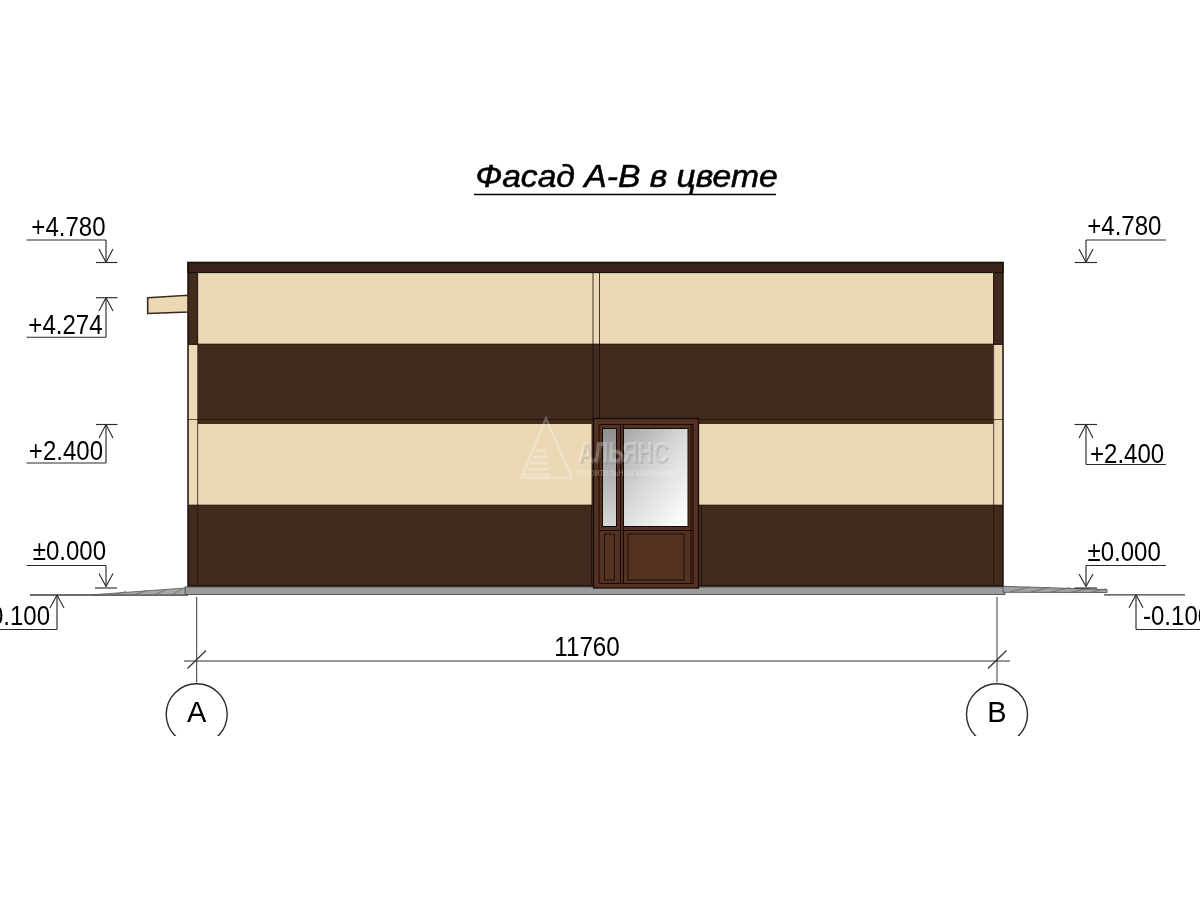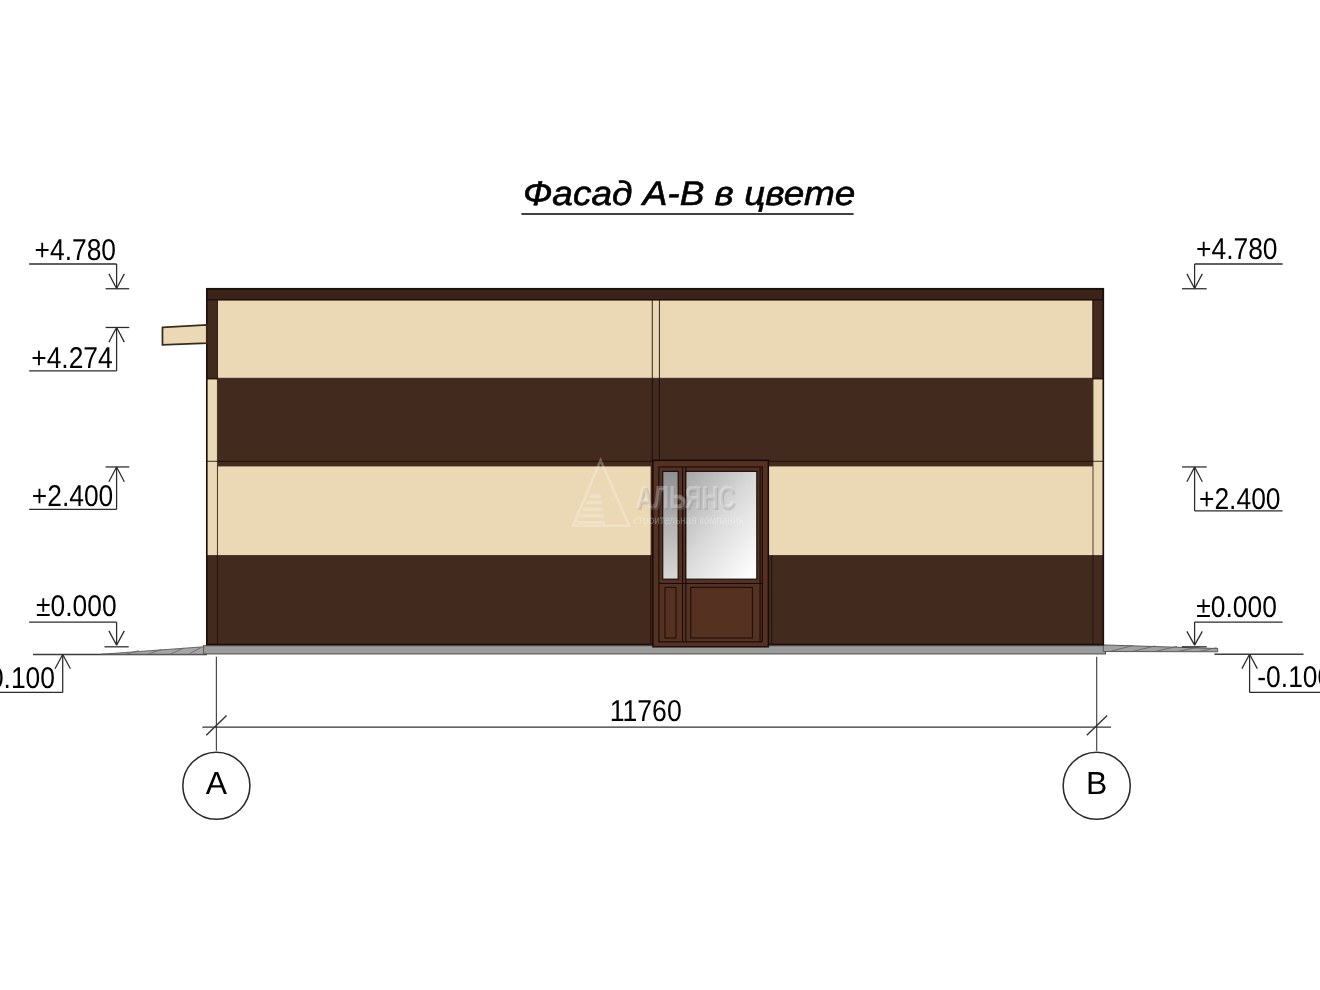--- a/index.html
+++ b/index.html
@@ -1,16 +1,16 @@
 <!DOCTYPE html>
 <html><head>
 <meta charset="utf-8">
 <style>
   html,body{margin:0;padding:0;background:#ffffff;}
-  .page{position:relative;width:1200px;height:900px;background:#fef9c3;overflow:hidden;
+  .page{position:relative;width:1200px;height:736px;background:#3b82f6;overflow:hidden;
         font-family:"Liberation Sans", sans-serif;}
   svg{position:absolute;left:0;top:0;}
   text{font-family:"Liberation Sans", sans-serif;}
 </style>
 </head>
 <body>
 <div class="page">
 <svg width="1200" height="900" viewBox="0 0 1200 900">
   <defs>
     <linearGradient id="sideglass" x1="0" y1="0" x2="0" y2="1">

